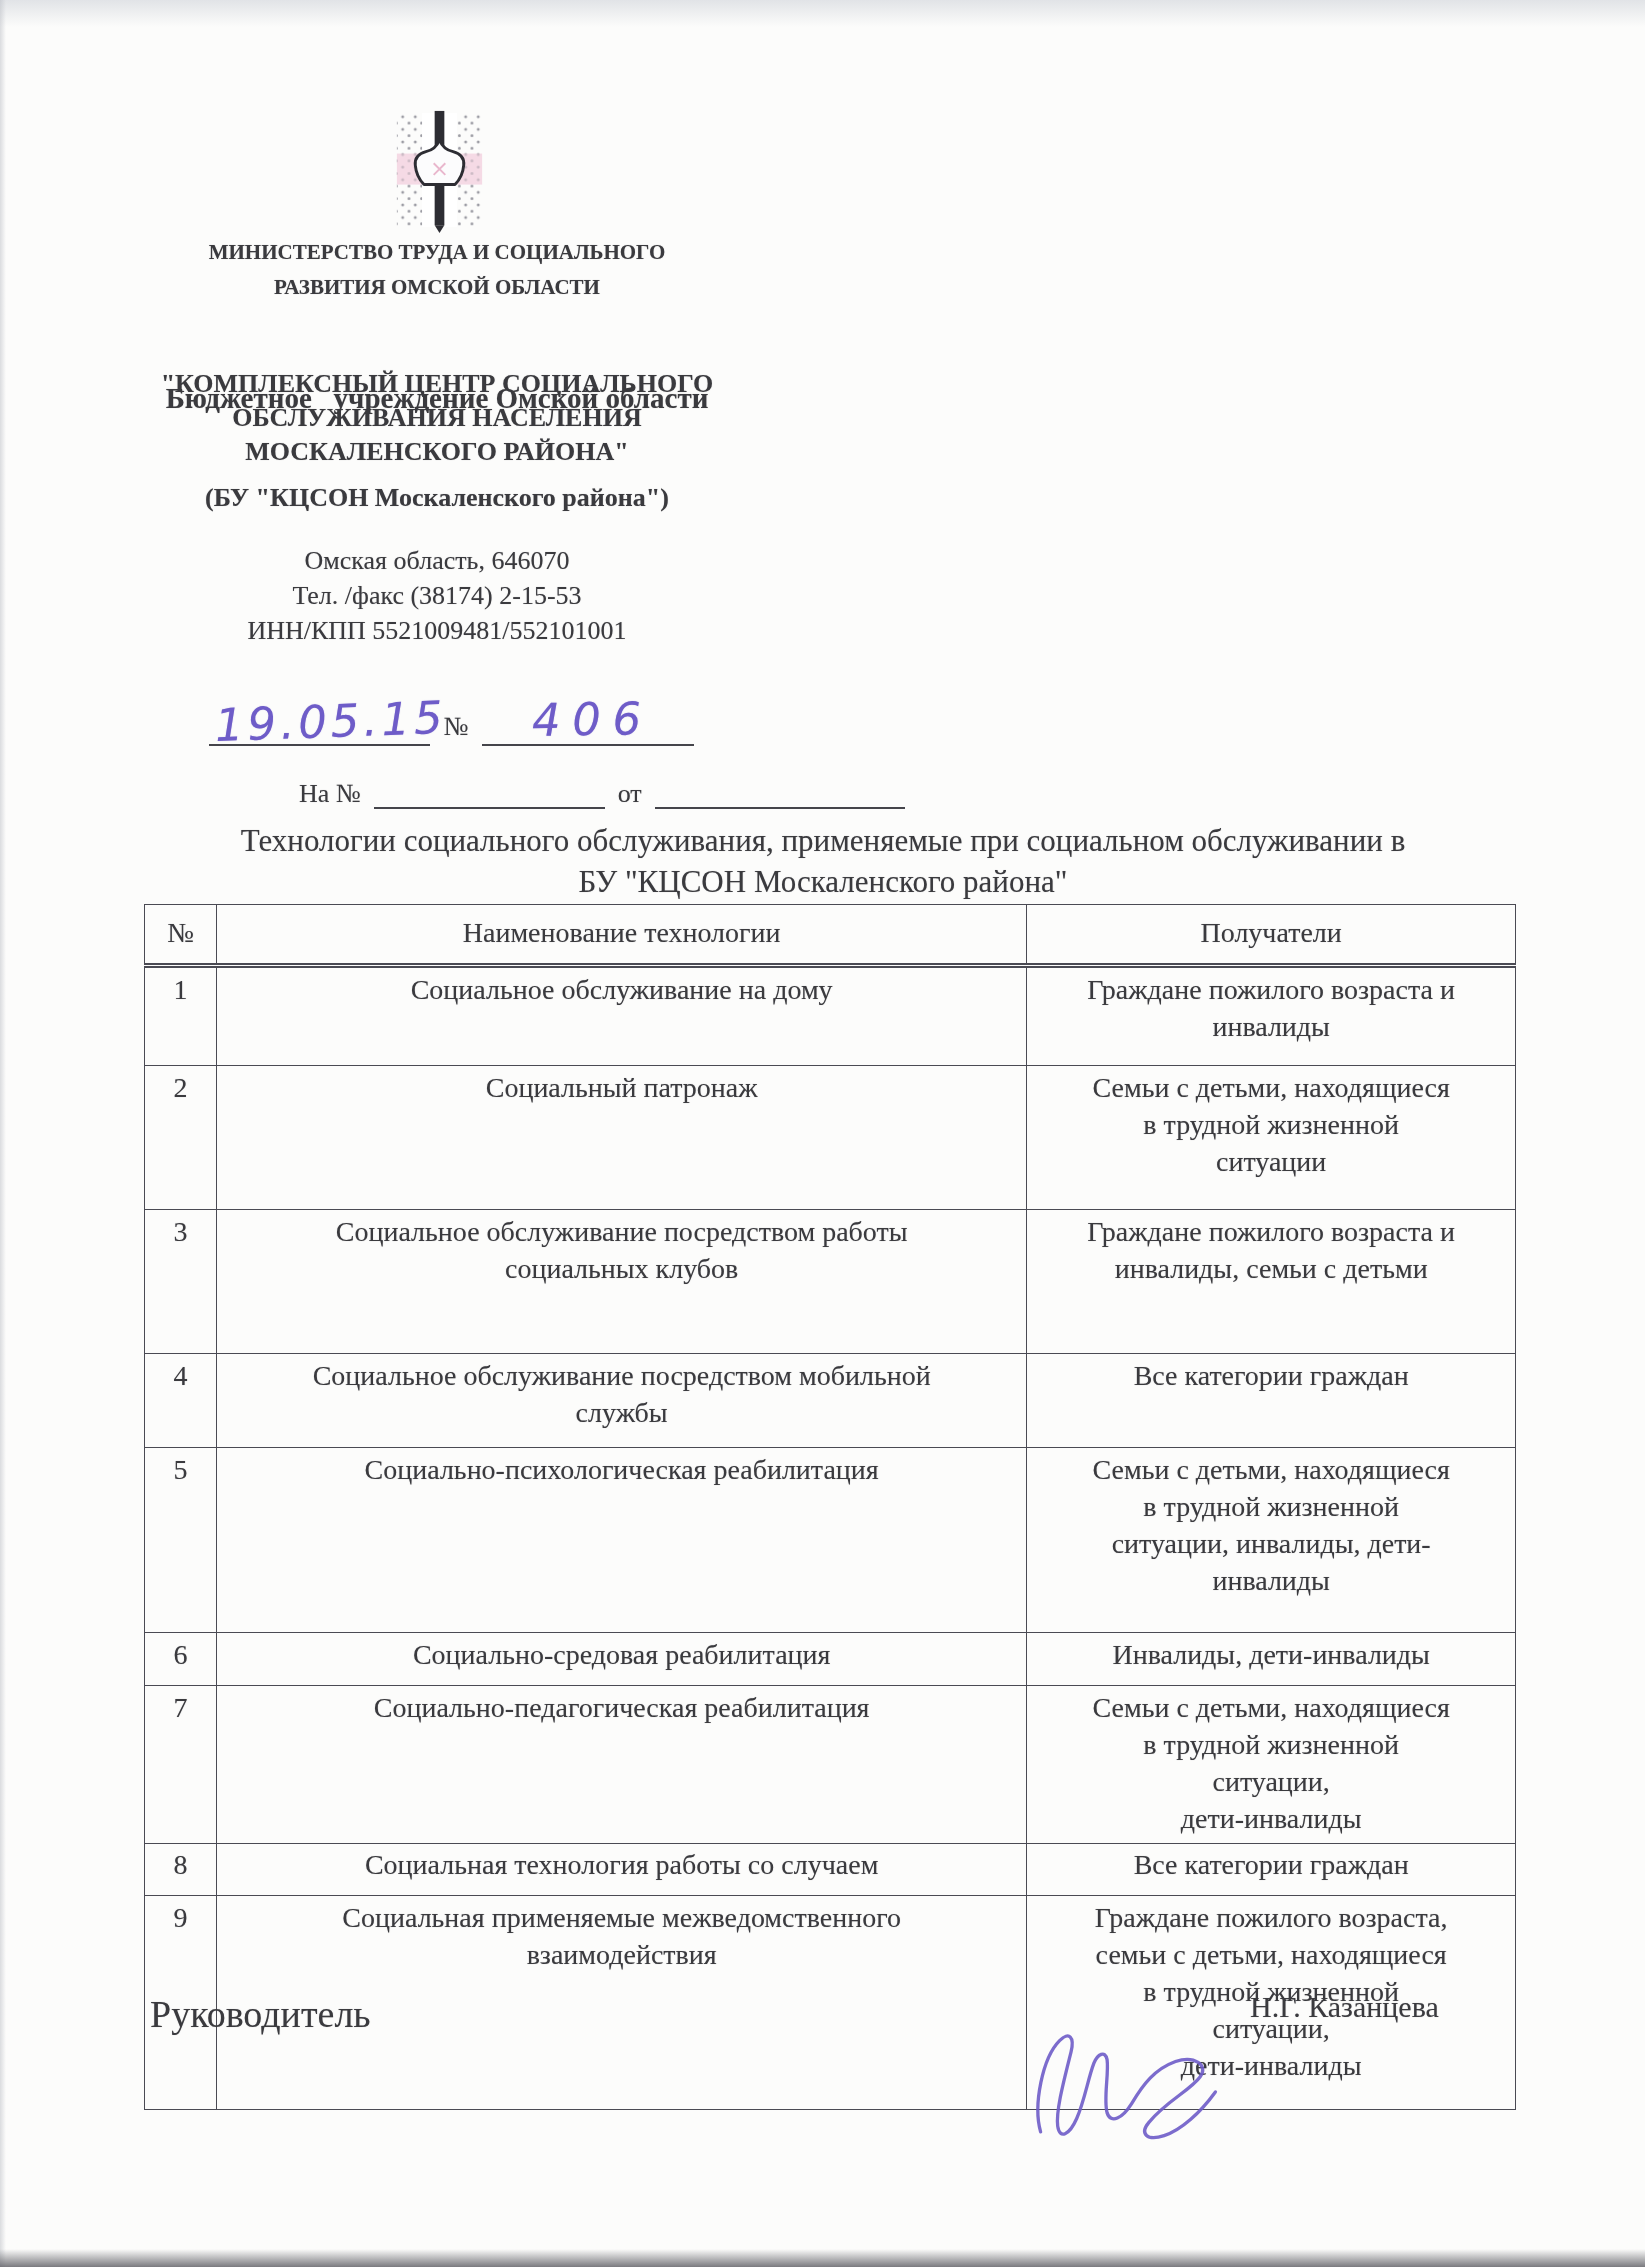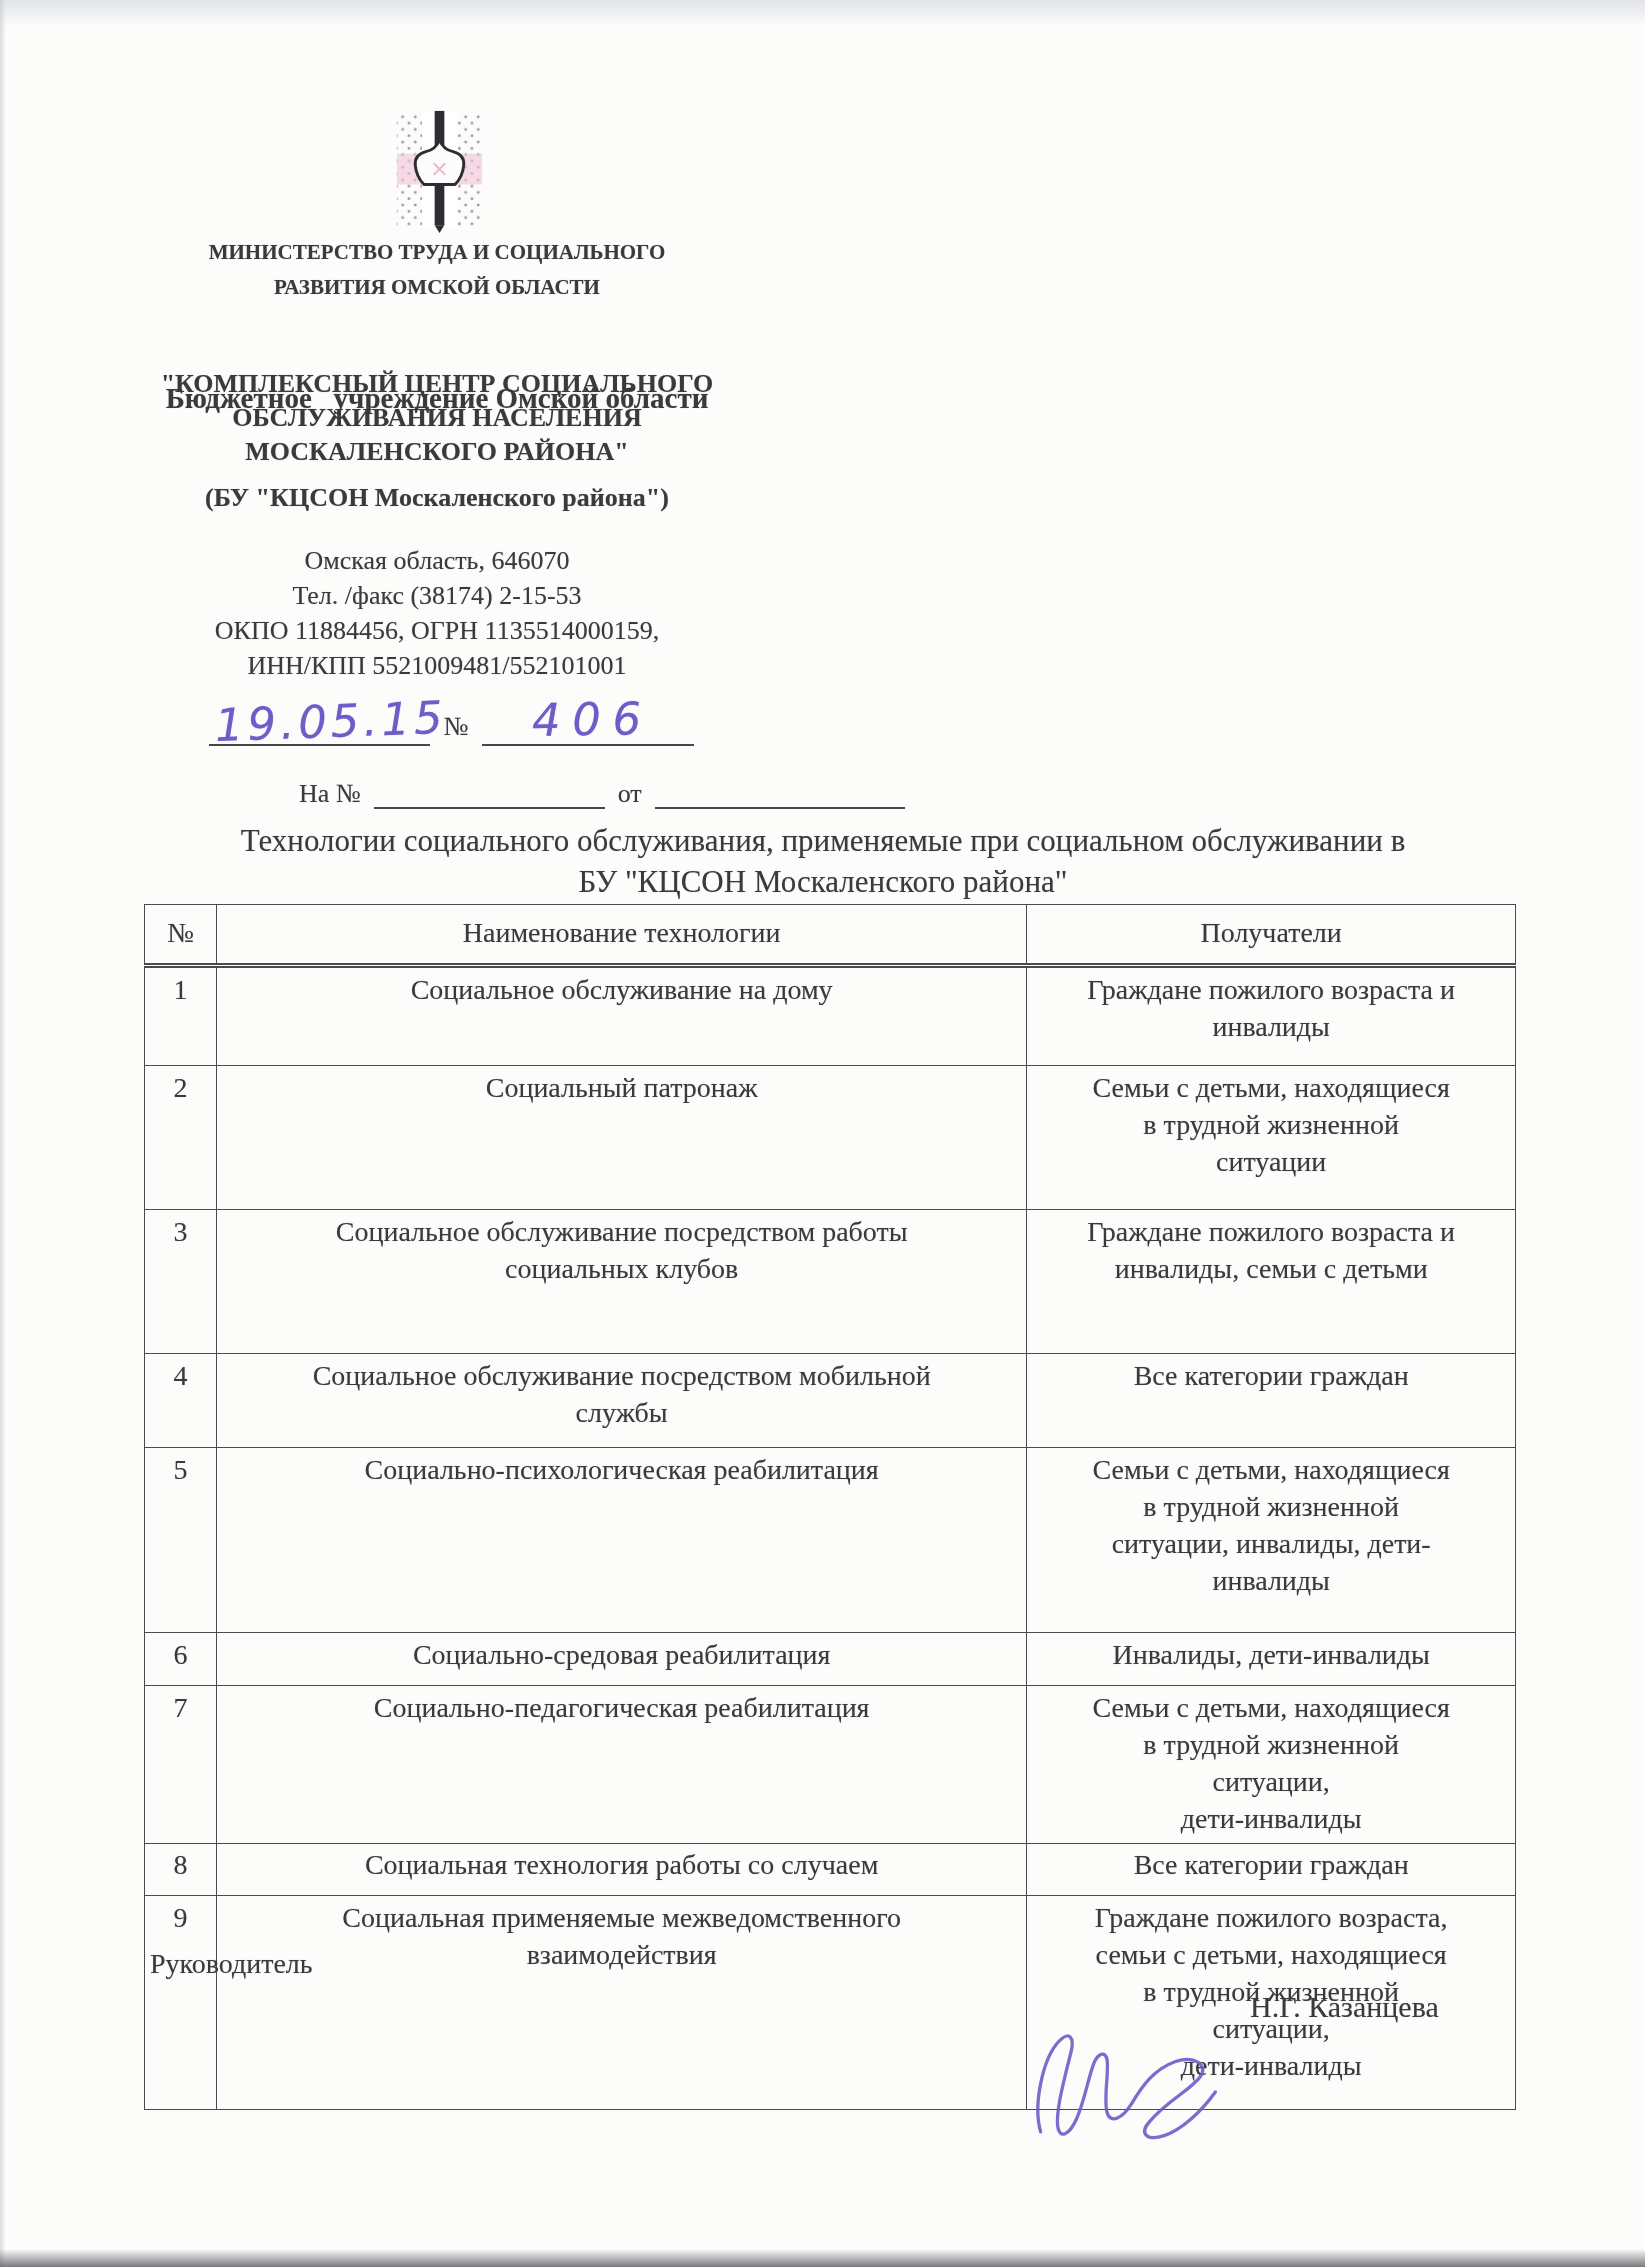--- a/index.html
+++ b/index.html
@@ -81,21 +81,21 @@
   tr.r2 td{height:134px;}
   tr.r3 td{height:134px;}
   tr.r4 td{height:85px;}
   tr.r5 td{height:175px;}
   tr.r6 td{height:43px;}
   tr.r7 td{height:147px;}
   tr.r8 td{height:43px;}
   tr.r9 td{height:204px;}
 
   
-  .footer-role{left:150px;top:1948px;font-size:28px;}
+  .footer-role{left:150px;top:1992px;font-size:38px;}
   .footer-name{left:1250px;top:1990px;font-size:30px;}
   .signature{left:1014px;top:2018px;width:209px;height:146px;}
 </style>
 </head>
 <body>
 
 <div class="page">
 
   <div class="abs top-smudge"></div>
   <div class="abs left-edge"></div>
@@ -121,21 +121,20 @@
 РАЗВИТИЯ ОМСКОЙ ОБЛАСТИ</div>
   <div class="abs inst-type center bold pre">Бюджетное   учреждение Омской области</div>
   <div class="abs inst-name center bold pre">"КОМПЛЕКСНЫЙ ЦЕНТР СОЦИАЛЬНОГО
 ОБСЛУЖИВАНИЯ НАСЕЛЕНИЯ
 МОСКАЛЕНСКОГО РАЙОНА"</div>
   <div class="abs short-name center bold">(БУ "КЦСОН Москаленского района")</div>
 
   <div class="abs address center">
     <div>Омская область, 646070</div>
     <div>Тел. /факс (38174)  2-15-53</div>
-    <div>ОКПО 11884456, ОГРН 1135514000159,</div>
     <div>ИНН/КПП 5521009481/552101001</div>
   </div>
 
   <div class="abs date-row">
     <span class="uline u1">
       <span class="hw hw-date">19.05.15</span>
     </span>
     <span class="num-label">№</span>
     <span class="uline u2">
       <span class="hw hw-num">406</span>

